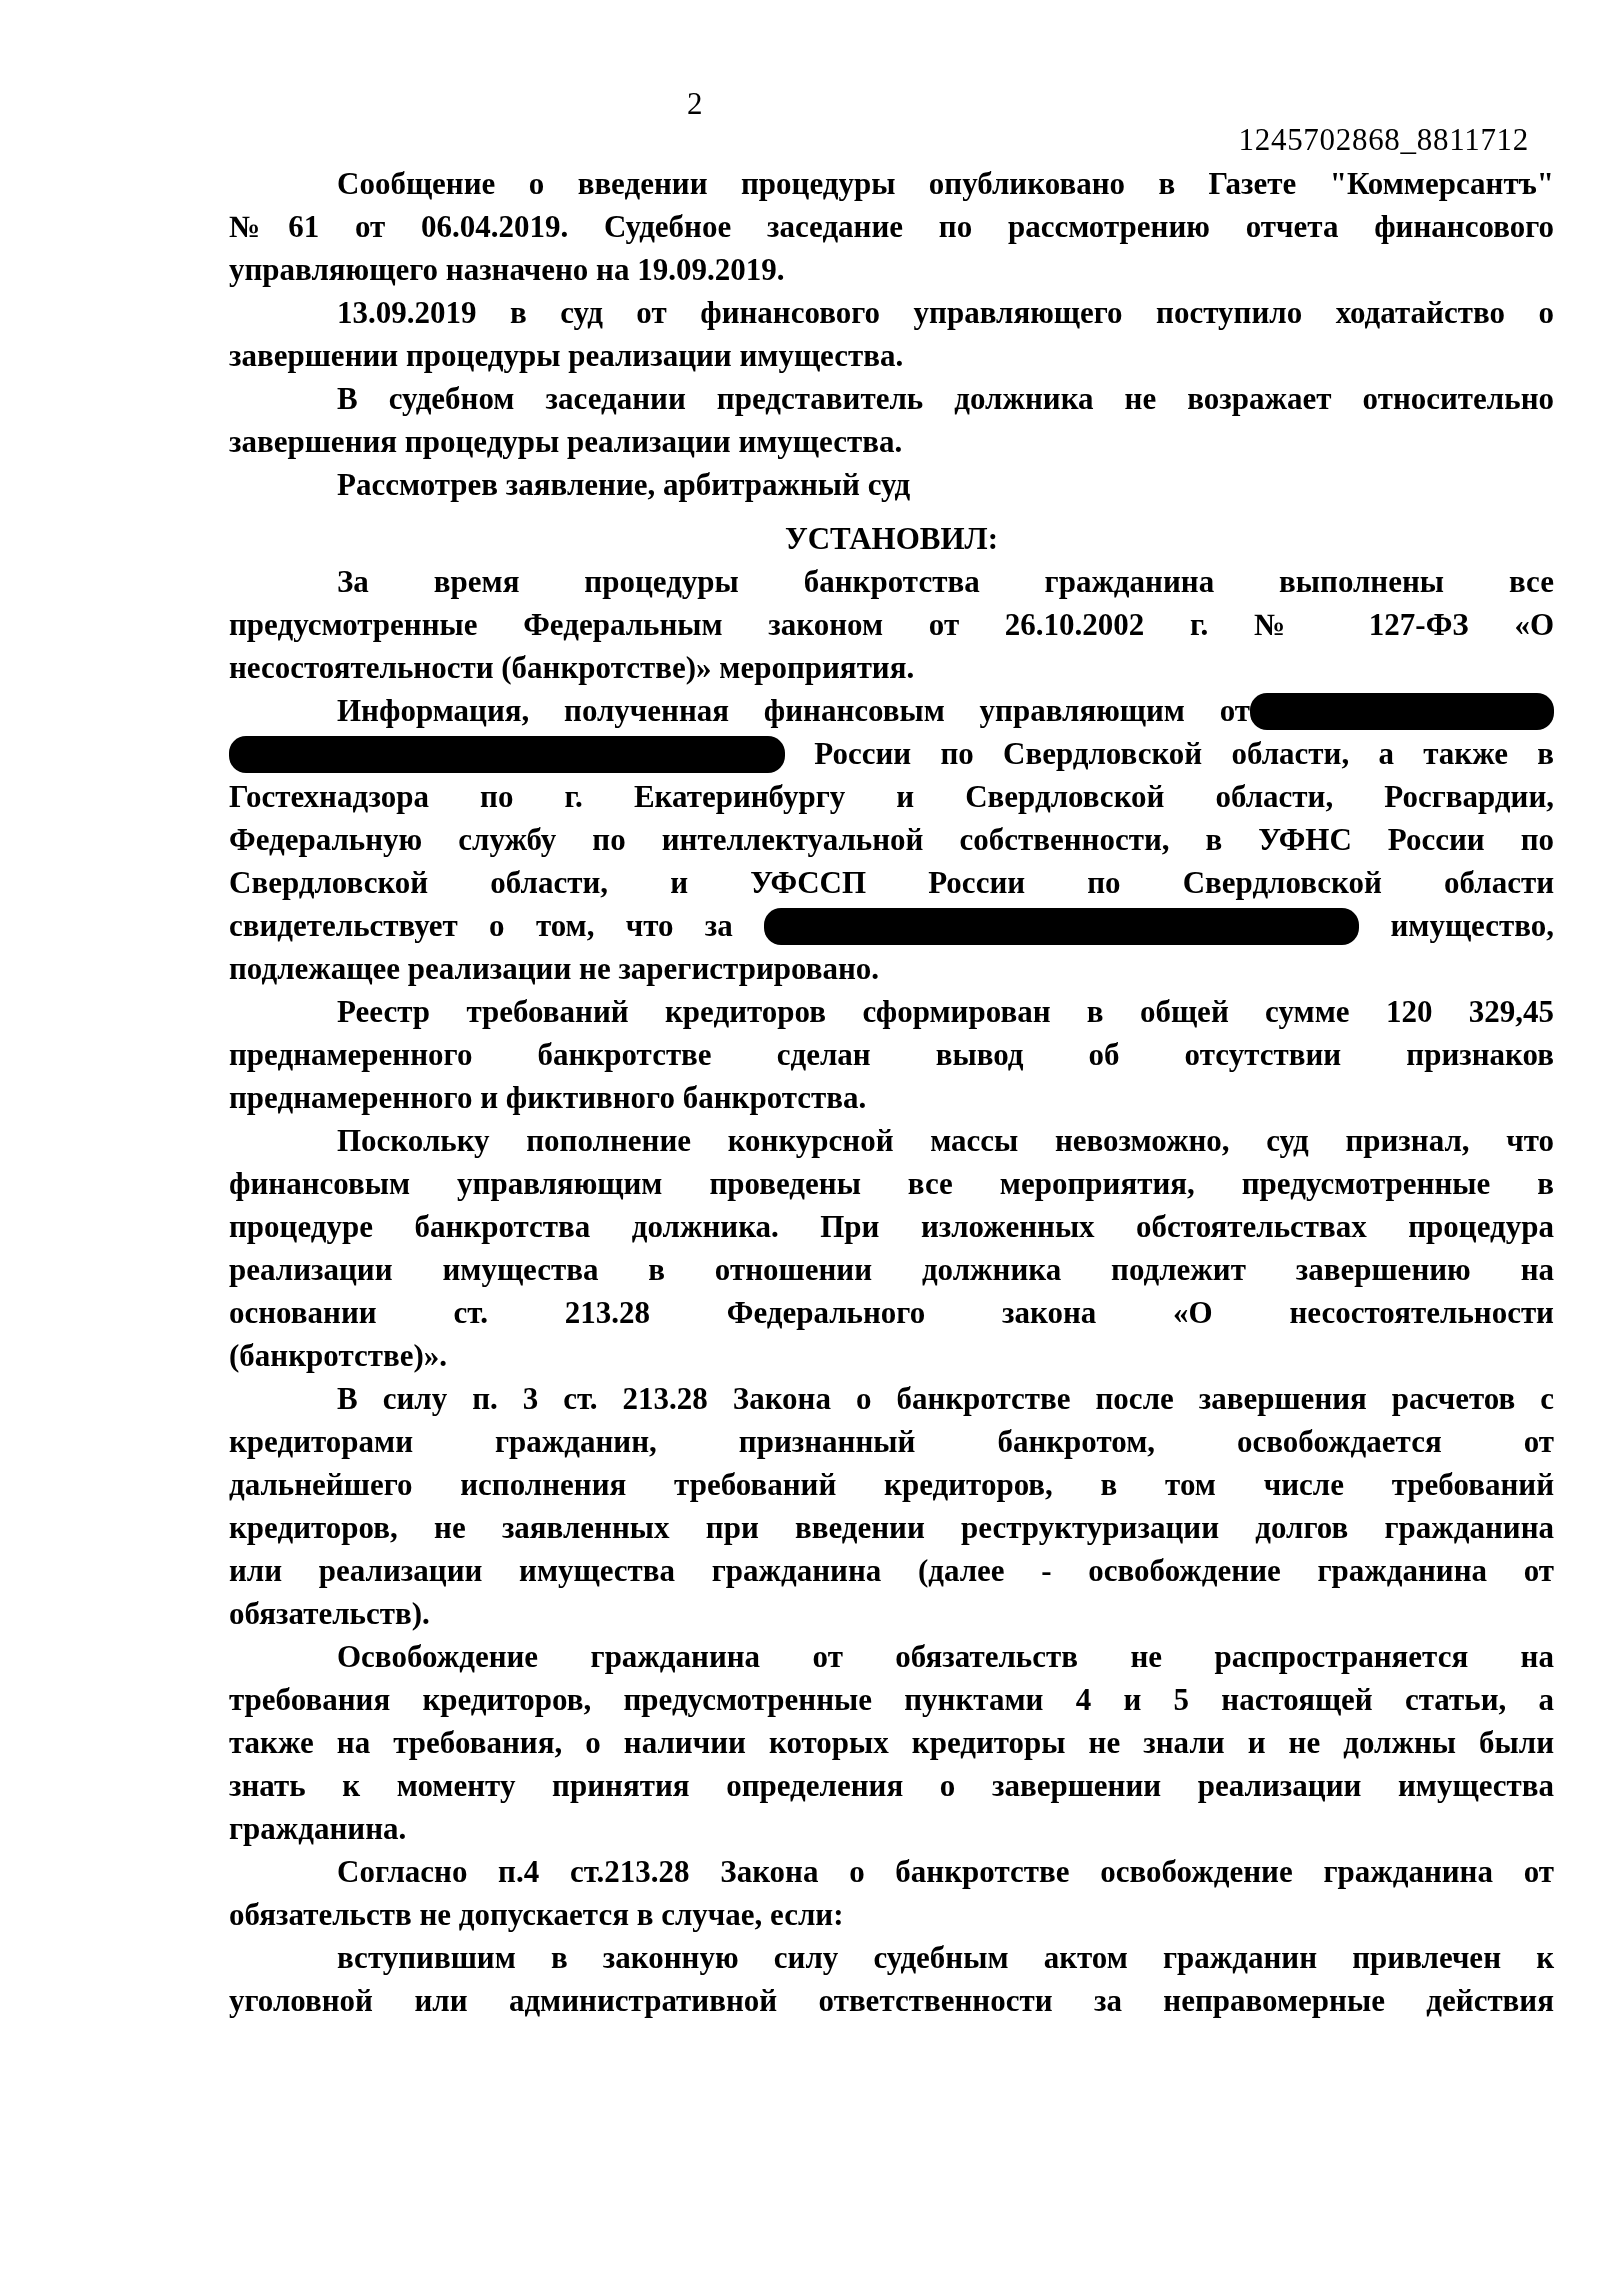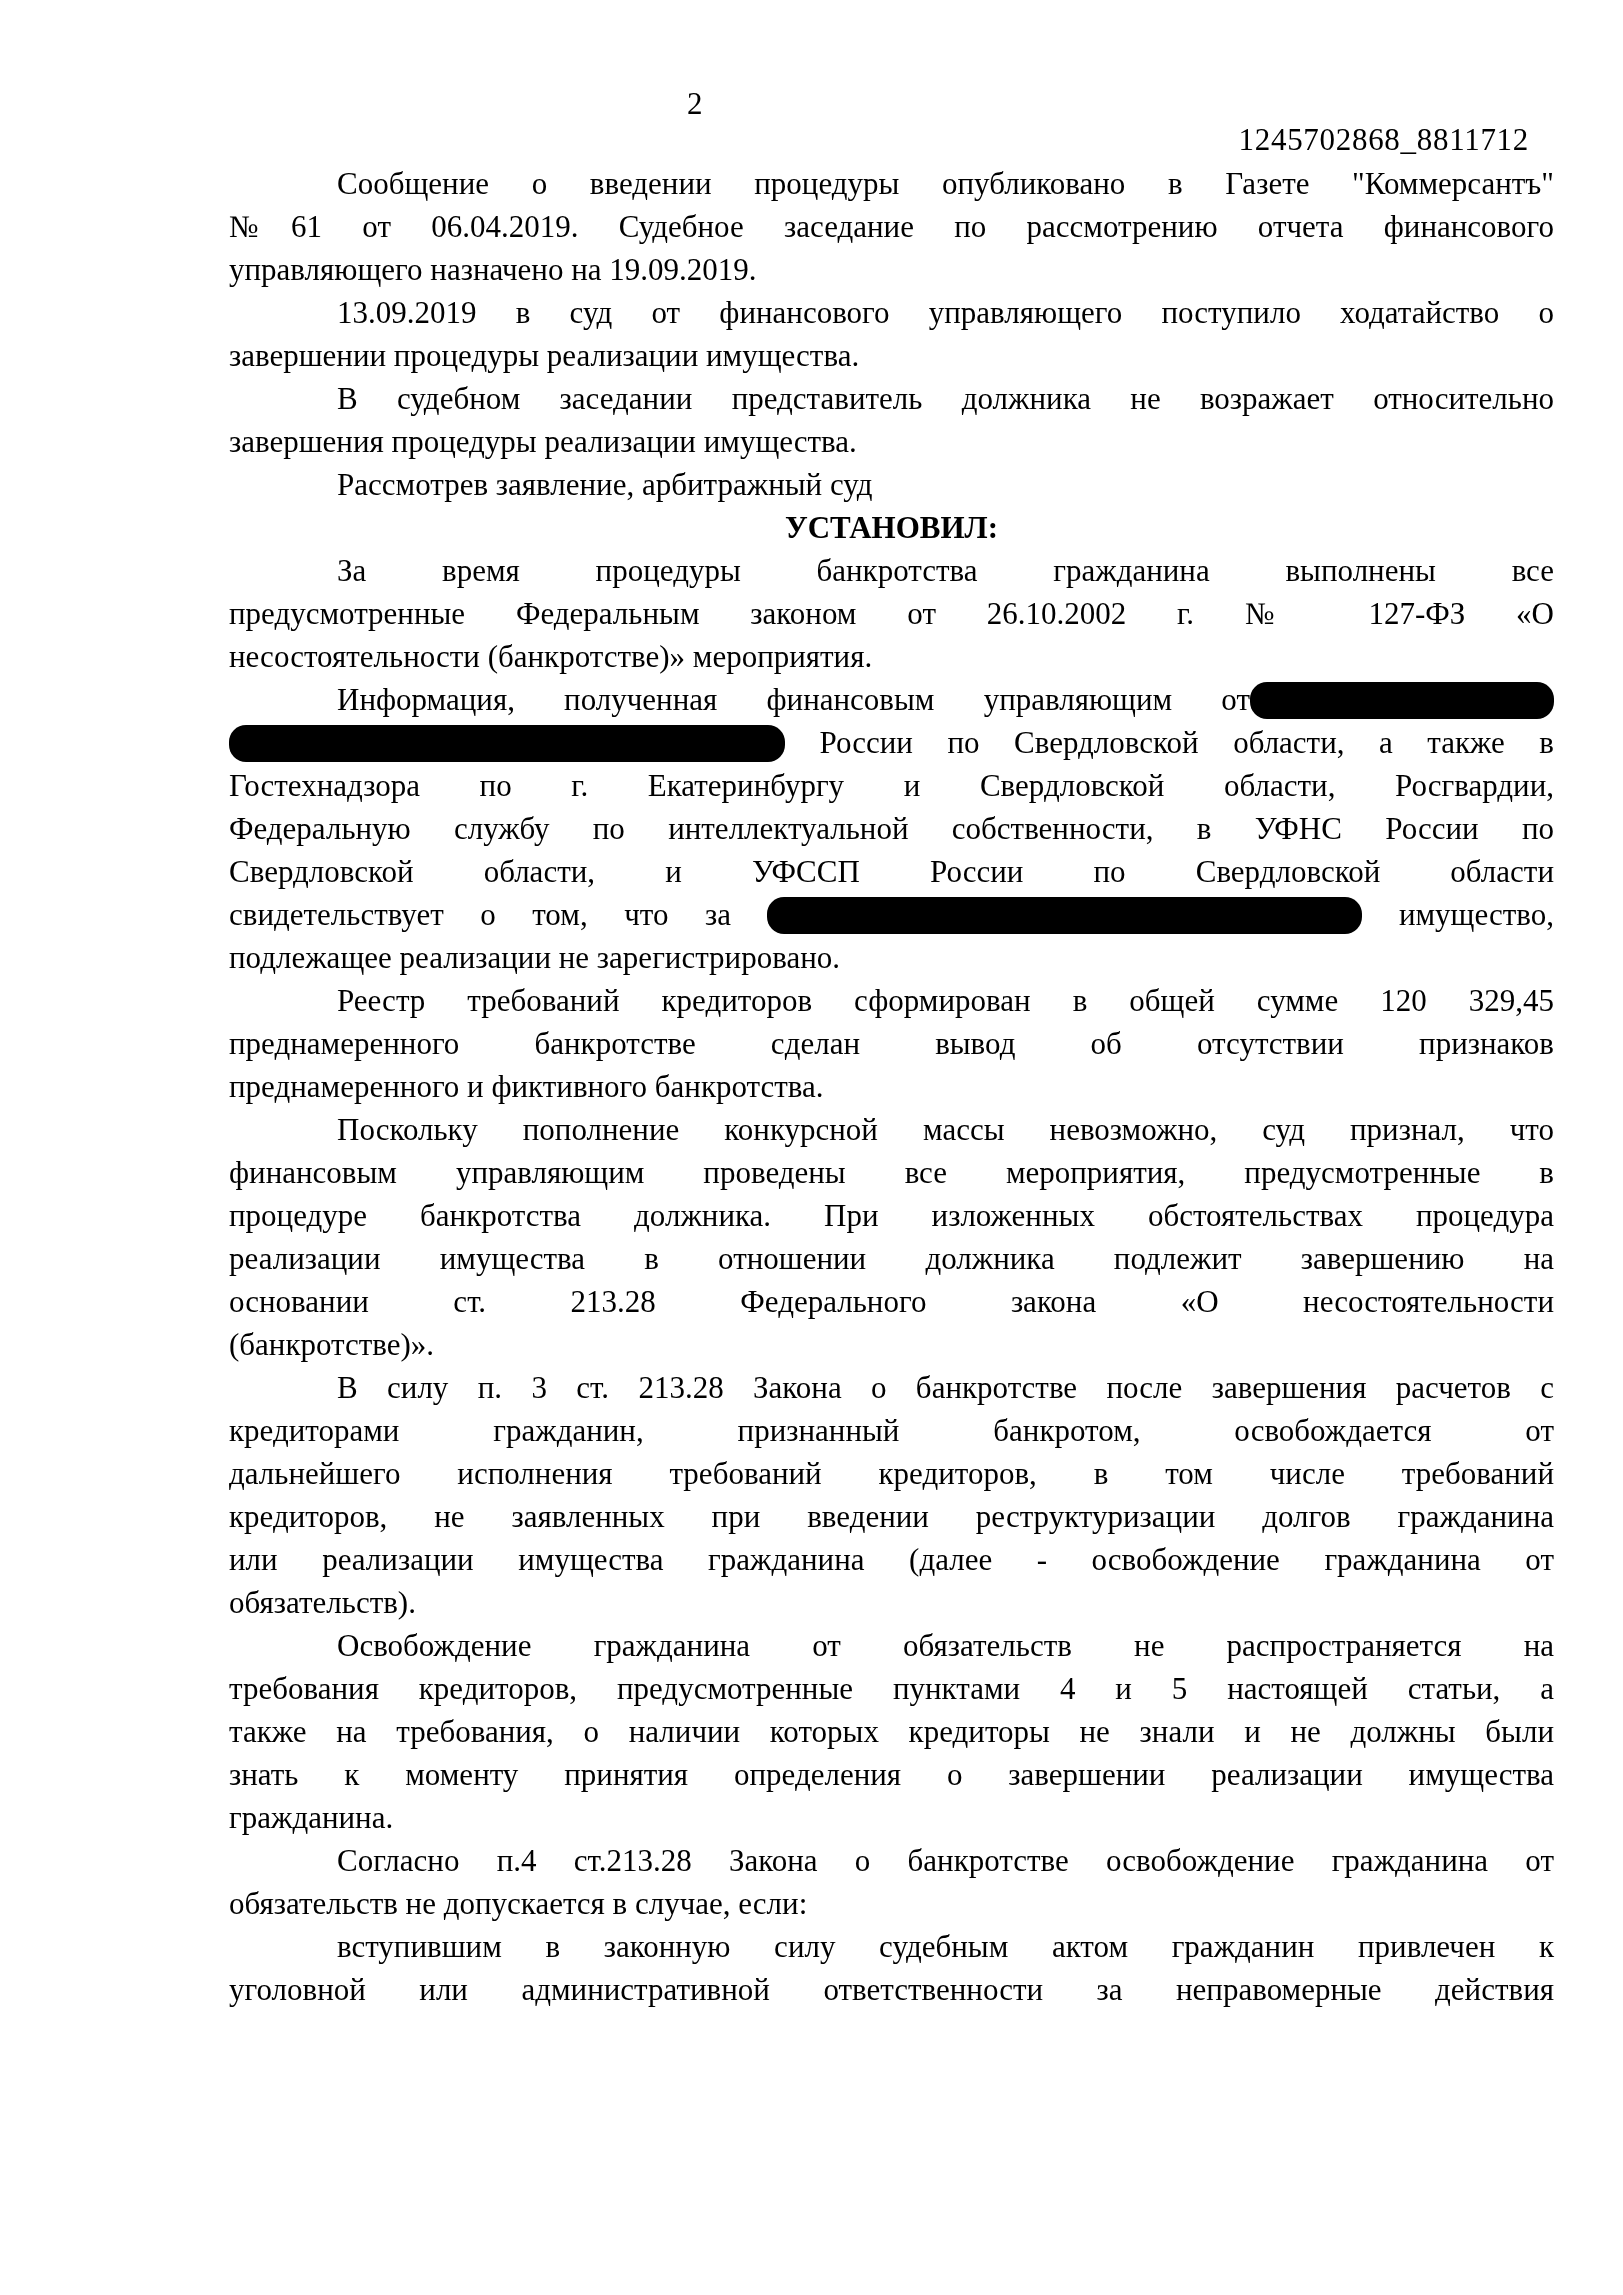--- a/index.html
+++ b/index.html
@@ -42,33 +42,35 @@
     top: 162px;
     left: 229px;
     width: 1325px;
     font-size: 31px;
   }
   .line {
     height: 43px;
     line-height: 43px;
     text-align: left;
     white-space: normal;
+    font-weight: bold;
   }
   .line.just {
     text-align: justify;
     text-align-last: justify;
     text-justify: inter-word;
   }
   .line.indent {
     text-indent: 108px;
   }
   .line.heading {
     text-align: center;
     text-align-last: center;
     font-weight: bold;
+    margin-top: 11px;
   }
   .redact {
     display: inline-block;
     background: #000000;
     height: 37px;
     border-radius: 17px;
     vertical-align: -8.5px;
   }
 </style>
 </head>

